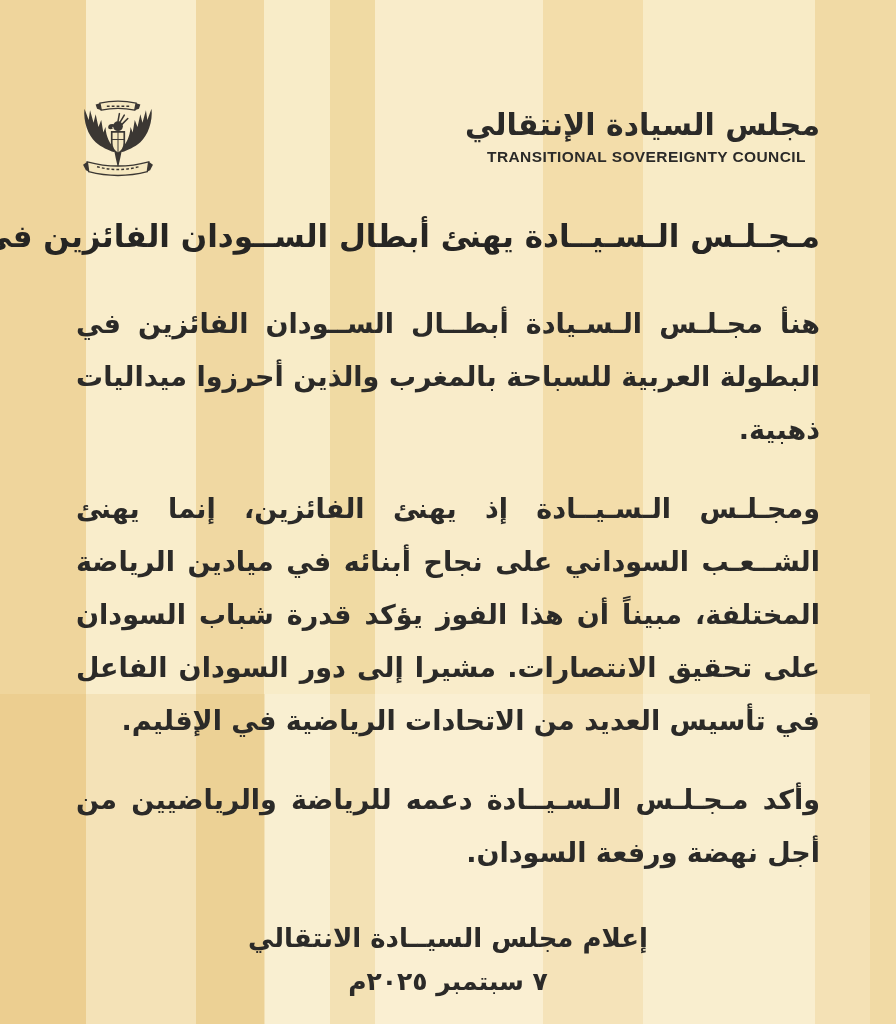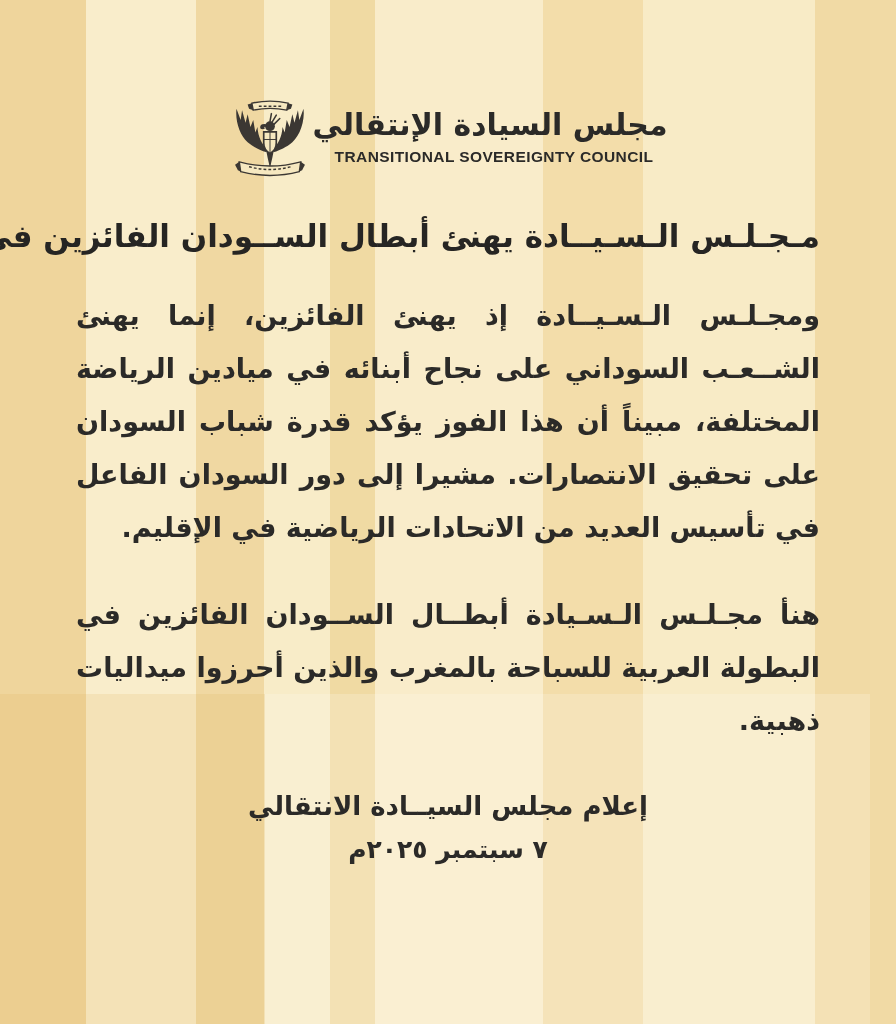--- a/index.html
+++ b/index.html
@@ -27,21 +27,21 @@
   .patch-br { position: absolute; left: 265px; right: 26px; top: 694px; bottom: 0; background: rgba(255,252,240,.22); }
 
   .content {
     position: relative;
     z-index: 2;
     padding: 92px 76px 0;
   }
 
   .header {
     display: flex;
-    justify-content: center;
+    justify-content: space-between;
     align-items: center;
     gap: 0;
     direction: ltr;
   }
   .emblem { width: 84px; height: 88px; flex: 0 0 auto; }
   .titles { display: flex; flex-direction: column; align-items: center; }
   .title-ar {
     font-size: 30px;
     font-weight: bold;
     line-height: 1.25;
@@ -137,22 +137,23 @@
       <div class="titles">
         <div class="title-ar">مجلس السيادة الإنتقالي</div>
         <div class="title-en">TRANSITIONAL SOVEREIGNTY COUNCIL</div>
       </div>
     </header>
 
     <h1 class="headline">
       <span class="hl">مـجـلـس الـسـيــادة يهنئ أبطال الســودان الفائزين في</span>
     </h1>
 
+    <p class="body-p first">هنأ مجـلـس الـسـيادة أبطــال الســودان الفائزين في البطولة العربية للسباحة بالمغرب والذين أحرزوا ميداليات ذهبية.</p>
     <p class="body-p">ومجـلـس الـسـيــادة إذ يهنئ الفائزين، إنما يهنئ الشــعـب السوداني على نجاح أبنائه في ميادين الرياضة المختلفة، مبيناً أن هذا الفوز يؤكد قدرة شباب السودان على تحقيق الانتصارات. مشيرا إلى دور السودان الفاعل في تأسيس العديد من الاتحادات الرياضية في الإقليم.</p>
-    <p class="body-p first">هنأ مجـلـس الـسـيادة أبطــال الســودان الفائزين في البطولة العربية للسباحة بالمغرب والذين أحرزوا ميداليات ذهبية.</p>
+    <p class="body-p">وأكد مـجـلـس الـسـيــادة دعمه للرياضة والرياضيين من أجل نهضة ورفعة السودان.</p>
 
     <footer class="footer">
       <div class="footer-source">إعلام مجلس السيــادة الانتقالي</div>
       <div class="footer-date">٧ سبتمبر ٢٠٢٥م</div>
     </footer>
 
   </div>
 </div>
 
 </body></html>

